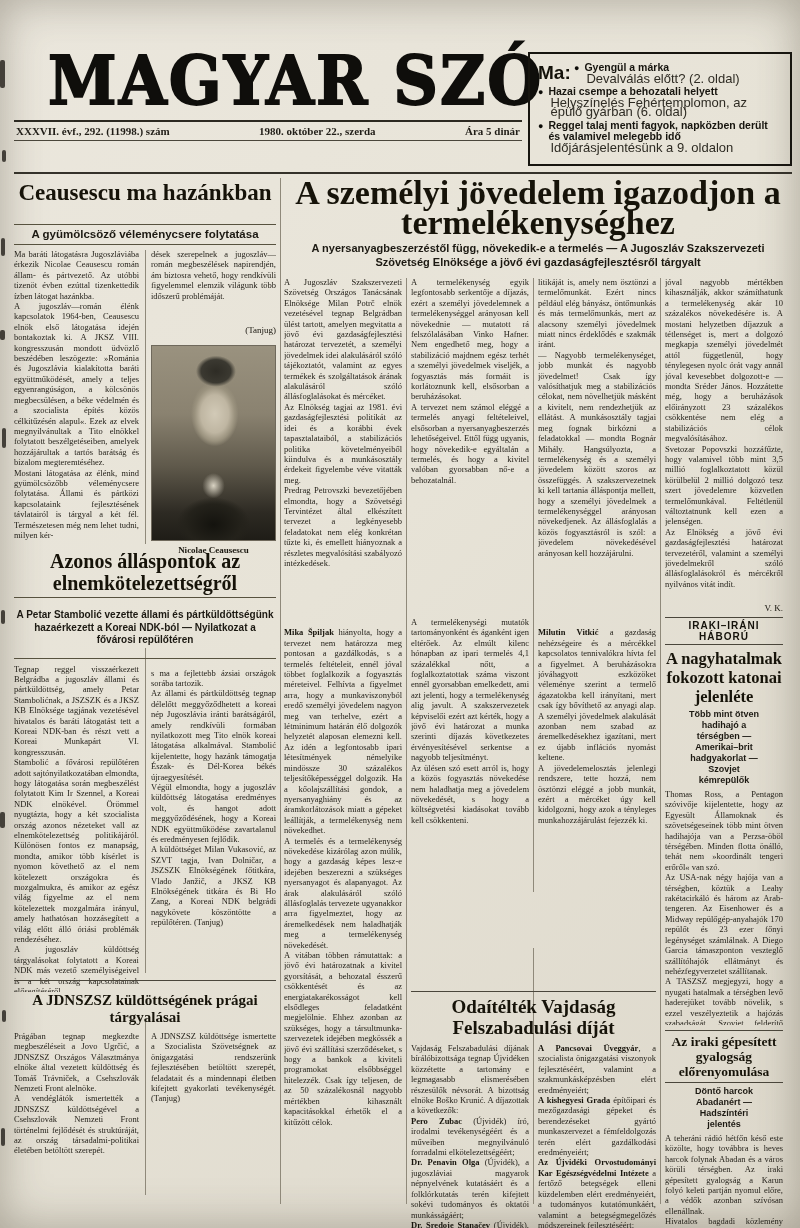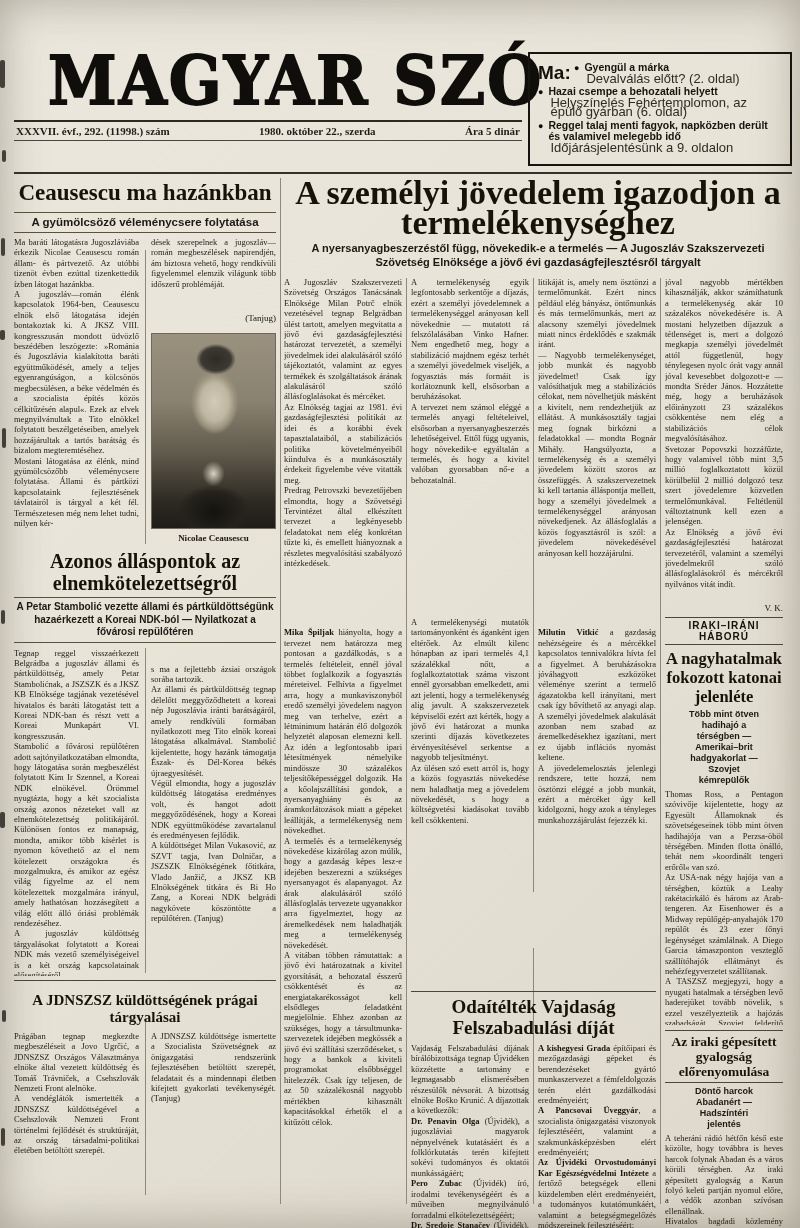--- a/index.html
+++ b/index.html
@@ -37,22 +37,22 @@
   .vsep { position:absolute; width:1px; background:#8f897a; }
   .hl { font-family:"Liberation Serif", serif; font-weight:bold; text-align:center; color:#161309; }
   .hl-a { font-size:23px; line-height:26px; }
   .hl-b { font-size:20px; line-height:22px; }
   .hl-c { font-size:15px; line-height:17px; }
   .hl-econ { font-size:34px; line-height:30px; }
   .hl-oda { font-size:19px; line-height:21px; }
   .hl-iraki { font-size:16.5px; line-height:19px; }
   .hl-iraki2 { font-size:13.5px; line-height:15px; padding:3px 0; border-top:1px solid #4a463b; border-bottom:1px solid #4a463b; }
   .sub { font-family:"Liberation Sans", sans-serif; font-weight:bold; text-align:center; color:#1c1912; }
-  .sub-a { font-size:11.5px; line-height:13px; border-top:1px solid #57523f; border-bottom:1px solid #57523f; padding:3px 0; margin-top:6px; }
-  .sub-b { font-size:10px; line-height:12.5px; border-top:1px solid #57523f; border-bottom:1px solid #57523f; padding:3px 2px; margin-top:3px; }
+  .sub-a { font-size:11.5px; line-height:13px; border-top:1px solid #57523f; border-bottom:1px solid #57523f; padding:3px 0; margin-top:18px; }
+  .sub-b { font-size:10px; line-height:12.5px; border-top:1px solid #57523f; border-bottom:1px solid #57523f; padding:11px 2px; margin-top:3px; }
   .sub-econ { font-size:11px; line-height:13.5px; margin-top:4px; }
   .sub-iraki { font-size:9px; line-height:11px; margin:3px 17px; }
   .kicker { font-family:"Liberation Sans", sans-serif; font-weight:bold; font-size:10px; letter-spacing:1px;
     text-align:center; border-top:1px solid #4a463b; border-bottom:1px solid #4a463b; padding:2px 0; color:#14110a; }
   .col-txt {
     font-family:"Liberation Serif", serif; font-size:8.5px; line-height:10.4px;
     text-align:justify; white-space:pre-line; overflow:hidden; color:#26231c;
   }
   .col-txt b.lead { font-weight:bold; color:#17140c; }
   .sign { font-size:9px; font-weight:normal; text-align:right; color:#17140c; }
@@ -144,21 +144,21 @@
   </div>
 
   <div class="abs" style="left:14px;top:550px;width:262px;">
     <div class="hl hl-b">Azonos álláspontok az elnemkötelezettségről</div>
     <div class="sub sub-b">A Petar Stambolić vezette állami és pártküldöttségünk hazaérkezett a Koreai NDK-ból — Nyilatkozat a fővárosi repülőtéren</div>
     <div style="position:relative;height:330px;margin-top:5px;">
       <div class="col-txt abs" style="left:0;top:0;width:125px;height:328px;">Tegnap reggel visszaérkezett Belgrádba a jugoszláv állami és pártküldöttség, amely Petar Stambolićnak, a JSZSZK és a JKSZ KB Elnöksége tagjának vezetésével hivatalos és baráti látogatást tett a Koreai NDK-ban és részt vett a Koreai Munkapárt VI. kongresszusán.
 Stambolić a fővárosi repülőtéren adott sajtónyilatkozatában elmondta, hogy látogatása során megbeszélést folytatott Kim Ir Szennel, a Koreai NDK elnökével. Örömmel nyugtázta, hogy a két szocialista ország azonos nézeteket vall az elnemkötelezettség politikájáról. Különösen fontos ez manapság, mondta, amikor több kísérlet is nyomon követhető az el nem kötelezett országokra és mozgalmukra, és amikor az egész világ figyelme az el nem kötelezettek mozgalmára irányul, amely hathatósan hozzásegített a világ előtt álló óriási problémák rendezéséhez.
 A jugoszláv küldöttség tárgyalásokat folytatott a Koreai NDK más vezető személyiségeivel is a két ország kapcsolatainak elősegítéséről.
 Stambolić elmondta, hogy a Koreai NDK jelentős eredményeket valósított meg anyagi fejlődésében,</div>
-      <div class="col-txt abs" style="left:137px;top:16px;width:125px;height:328px;font-family:Liberation Serif, serif;">s ma a fejlettebb ázsiai országok sorába tartozik.
+      <div class="col-txt abs" style="left:137px;top:4px;width:125px;height:328px;font-family:Liberation Serif, serif;">s ma a fejlettebb ázsiai országok sorába tartozik.
 Az állami és pártküldöttség tegnap délelőtt meggyőződhetett a koreai nép Jugoszlávia iránti barátságáról, amely rendkívüli formában nyilatkozott meg Tito elnök koreai látogatása alkalmával. Stambolić kijelentette, hogy hazánk támogatja Észak- és Dél-Korea békés újraegyesítését.
 Végül elmondta, hogy a jugoszláv küldöttség látogatása eredményes volt, és hangot adott meggyőződésének, hogy a Koreai NDK együttműködése zavartalanul és eredményesen fejlődik.
 A küldöttséget Milan Vukasović, az SZVT tagja, Ivan Dolničar, a JSZSZK Elnökségének főtitkára, Vlado Janžič, a JKSZ KB Elnökségének titkára és Bi Ho Zang, a Koreai NDK belgrádi nagykövete köszöntötte a repülőtéren. (Tanjug)</div>
     </div>
   </div>
 
   <div class="abs" style="left:14px;top:980px;width:262px;border-top:1px solid #4a463b;padding-top:11px;">
     <div class="hl hl-c">A JDNSZSZ küldöttségének prágai tárgyalásai</div>
     <div style="position:relative;height:172px;margin-top:5px;">
       <div class="col-txt abs" style="left:0;top:0;width:125px;height:170px;">Prágában tegnap megkezdte megbeszéléseit a Jovo Ugrčić, a JDNSZSZ Országos Választmánya elnöke által vezetett küldöttség és Tomáš Trávniček, a Csehszlovák Nemzeti Front alelnöke.
@@ -195,29 +195,29 @@
       <div class="col-txt abs" style="left:254px;top:340px;width:118px;height:368px;">
         <b class="lead">Milutin Vitkić</b><span> a gazdaság nehézségeire és a mércékkel kapcsolatos tennivalókra hívta fel a figyelmet. A beruházásokra jóváhagyott eszközöket véleménye szerint a termelő ágazatokba kell irányítani, mert csak így bővíthető az anyagi alap. A személyi jövedelmek alakulását azonban nem szabad az áremelkedésekhez igazítani, mert ez újabb inflációs nyomást keltene.
 A jövedelemelosztás jelenlegi rendszere, tette hozzá, nem ösztönzi eléggé a jobb munkát, ezért a mércéket úgy kell kidolgozni, hogy azok a tényleges munkahozzájárulást fejezzék ki.</span>
       </div>
 
       <div class="abs" style="left:127px;top:714px;width:245px;border-top:1px solid #4a463b;padding-top:4px;">
         <div class="hl hl-oda">Odaítélték Vajdaság Felszabadulási díját</div>
         <div style="position:relative;height:252px;margin-top:5px;">
           <div class="col-txt abs" style="left:0;top:0;width:118px;height:250px;white-space:normal;">
             <p><b class="lead"></b><span>Vajdaság Felszabadulási díjának bírálóbizottsága tegnap Újvidéken közzétette a tartomány e legmagasabb elismerésében részesülők névsorát. A bizottság elnöke Boško Krunić. A díjazottak a következők:</span></p>
+            <p><b class="lead">Pero Zubac</b><span> (Újvidék) író, irodalmi tevékenységéért és a műveiben megnyilvánuló forradalmi elkötelezettségéért;</span></p>
             <p><b class="lead">Dr. Penavin Olga</b><span> (Újvidék), a jugoszláviai magyarok népnyelvének kutatásáért és a folklórkutatás terén kifejtett sokévi tudományos és oktatói munkásságáért;</span></p>
-            <p><b class="lead">Pero Zubac</b><span> (Újvidék) író, irodalmi tevékenységéért és a műveiben megnyilvánuló forradalmi elkötelezettségéért;</span></p>
             <p><b class="lead">Dr. Sredoje Stanačev</b><span> (Újvidék), sokévi pedagógiai munkásságáért és a cukorrépa-termesztés fejlesztésére irányuló kutatásaiért;</span></p>
 
           </div>
           <div class="abs" style="left:127px;top:0;width:118px;height:250px;overflow:hidden;">
             <div class="col-txt" style="white-space:normal;">
+              <p><b class="lead">A Pancsovai Üveggyár</b><span>, a szocialista önigazgatási viszonyok fejlesztéséért, valamint a szakmunkásképzésben elért eredményeiért;</span></p>
               <p><b class="lead">A kishegyesi Grada</b><span> építőipari és mezőgazdasági gépeket és berendezéseket gyártó munkaszervezet a fémfeldolgozás terén elért gazdálkodási eredményeiért;</span></p>
-              <p><b class="lead">A Pancsovai Üveggyár</b><span>, a szocialista önigazgatási viszonyok fejlesztéséért, valamint a szakmunkásképzésben elért eredményeiért;</span></p>
               <p><b class="lead">Az Újvidéki Orvostudományi Kar Egészségvédelmi Intézete</b><span> a fertőző betegségek elleni küzdelemben elért eredményeiért, a tudományos kutatómunkáért, valamint a betegségmegelőzés módszereinek fejlesztéséért;</span></p>
 
             </div>
 
           </div>
         </div>
       </div>
 
       <div class="abs" style="left:381px;top:340px;width:118px;">
         <div class="kicker">IRAKI–IRÁNI HÁBORÚ</div>

